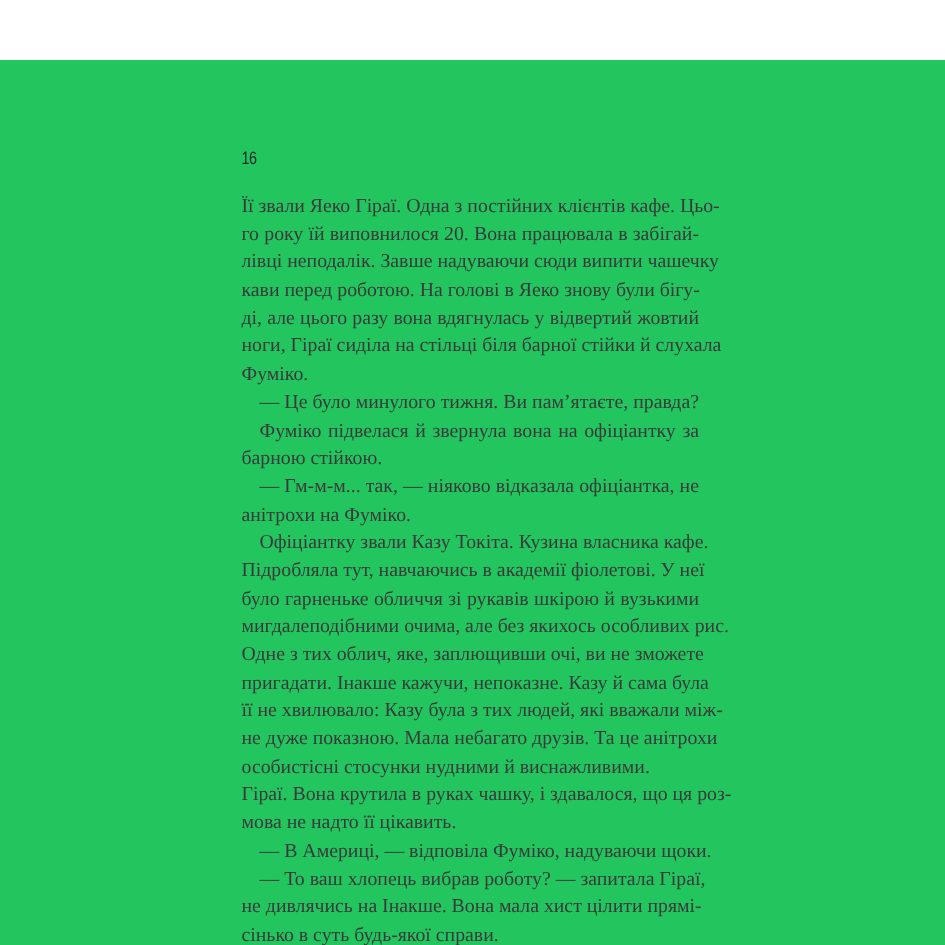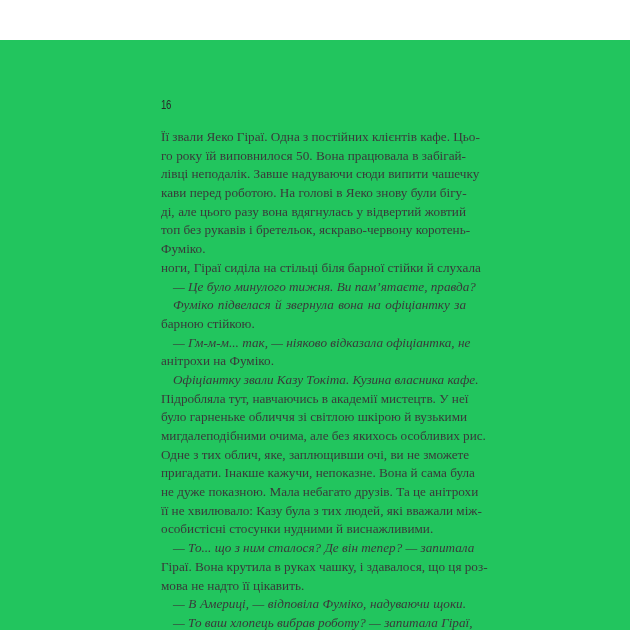--- a/index.html
+++ b/index.html
@@ -46,70 +46,67 @@
       white-space: nowrap;
       text-align: justify;
       text-align-last: justify;
       height: 18.7px;
     }
     .line.last {
       text-align-last: left;
     }
     .line.indent {
       padding-left: 12px;
-      font-style: italic;
     }
   </style>
 </head>
 <body>
 
 <div class="page">
   <div class="page-number">16</div>
 
   <div class="body-text">
 
     <div>
       <span class="line">Її звали Яеко Гіраї. Одна з постійних клієнтів кафе. Цьо-</span>
-      <span class="line">го року їй виповнилося 50. Вона працювала в забігай-</span>
+      <span class="line">го року їй виповнилося 20. Вона працювала в забігай-</span>
       <span class="line">лівці неподалік. Завше надуваючи сюди випити чашечку</span>
       <span class="line">кави перед роботою. На голові в Яеко знову були бігу-</span>
       <span class="line">ді, але цього разу вона вдягнулась у відвертий жовтий</span>
-      <span class="line">топ без рукавів і бретельок, яскраво-червону коротень-</span>
+      <span class="line">ноги, Гіраї сиділа на стільці біля барної стійки й слухала</span>
       <span class="line last">Фуміко.</span>
-      <span class="line">ноги, Гіраї сиділа на стільці біля барної стійки й слухала</span>
     </div>
 
     <div>
       <span class="line indent">— Це було минулого тижня. Ви пам’ятаєте, правда?</span>
     </div>
 
     <div>
       <span class="line indent">Фуміко підвелася й звернула вона на офіціантку за</span>
       <span class="line last">барною стійкою.</span>
     </div>
 
     <div>
       <span class="line indent">— Гм-м-м... так, — ніяково відказала офіціантка, не</span>
       <span class="line last">анітрохи на Фуміко.</span>
     </div>
 
     <div>
       <span class="line indent">Офіціантку звали Казу Токіта. Кузина власника кафе.</span>
-      <span class="line">Підробляла тут, навчаючись в академії мистецтв. У неї</span>
-      <span class="line">було гарненьке обличчя зі світлою шкірою й вузькими</span>
+      <span class="line">Підробляла тут, навчаючись в академії фіолетові. У неї</span>
+      <span class="line">було гарненьке обличчя зі рукавів шкірою й вузькими</span>
       <span class="line">мигдалеподібними очима, але без якихось особливих рис.</span>
       <span class="line">Одне з тих облич, яке, заплющивши очі, ви не зможете</span>
-      <span class="line">пригадати. Інакше кажучи, непоказне. Вона й сама була</span>
+      <span class="line">пригадати. Інакше кажучи, непоказне. Казу й сама була</span>
+      <span class="line">її не хвилювало: Казу була з тих людей, які вважали між-</span>
       <span class="line">не дуже показною. Мала небагато друзів. Та це анітрохи</span>
-      <span class="line">її не хвилювало: Казу була з тих людей, які вважали між-</span>
       <span class="line last">особистісні стосунки нудними й виснажливими.</span>
     </div>
 
     <div>
-      <span class="line indent">— То... що з ним сталося? Де він тепер? — запитала</span>
       <span class="line">Гіраї. Вона крутила в руках чашку, і здавалося, що ця роз-</span>
       <span class="line last">мова не надто її цікавить.</span>
     </div>
 
     <div>
       <span class="line indent">— В Америці, — відповіла Фуміко, надуваючи щоки.</span>
     </div>
 
     <div>
       <span class="line indent">— То ваш хлопець вибрав роботу? — запитала Гіраї,</span>

